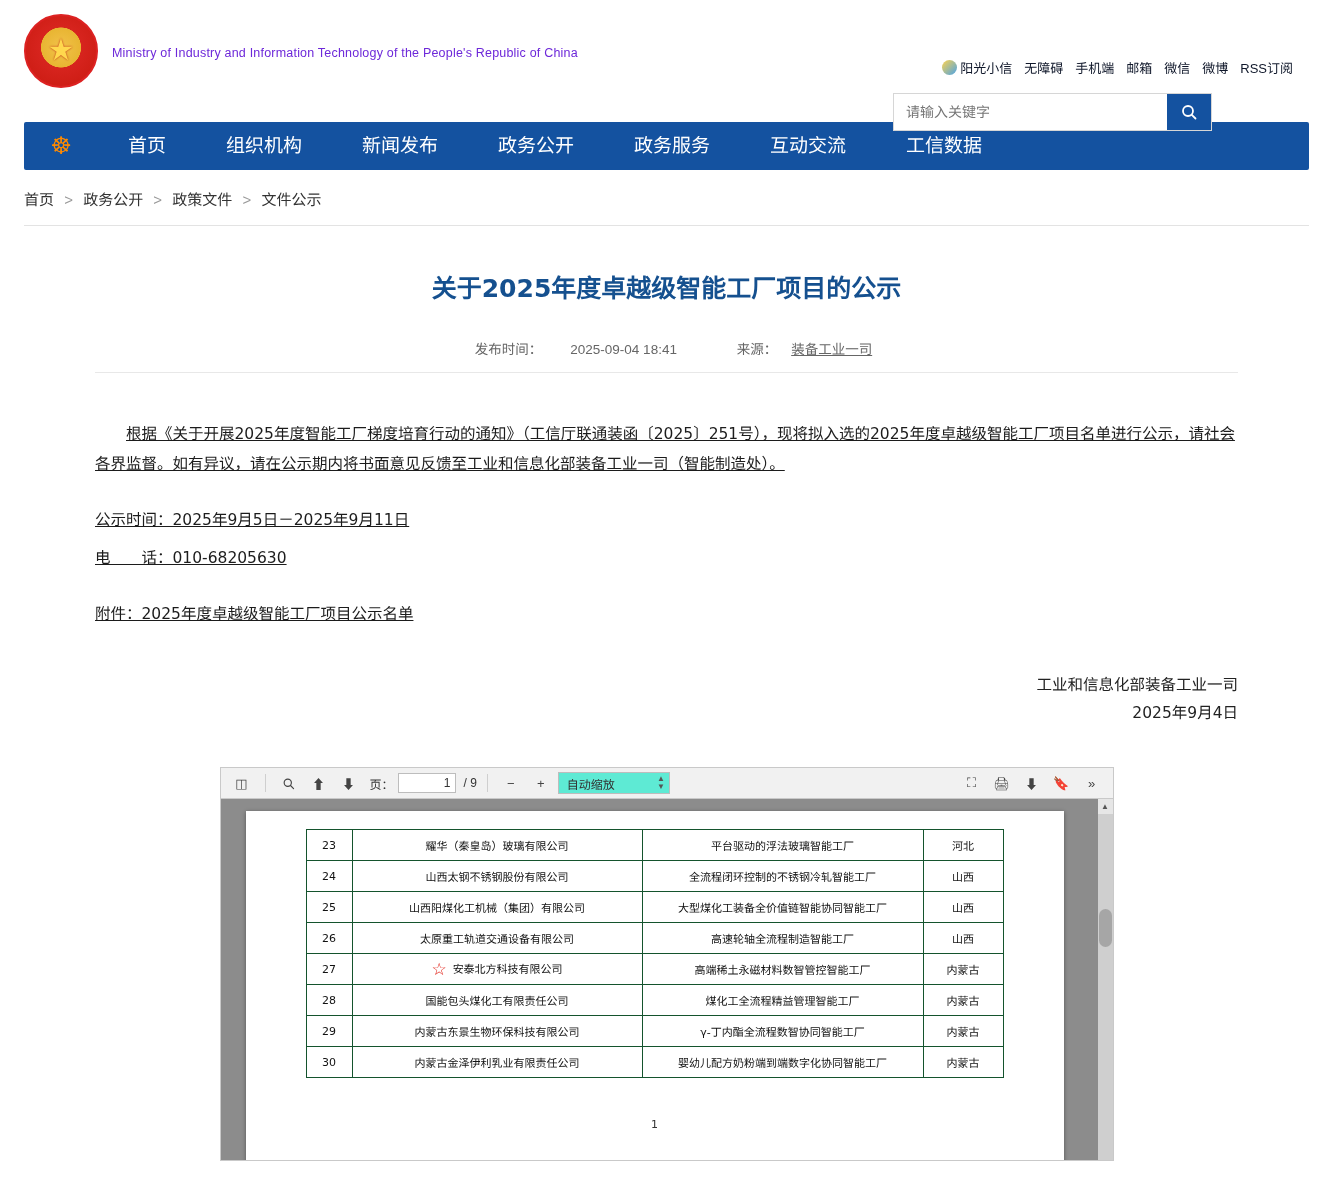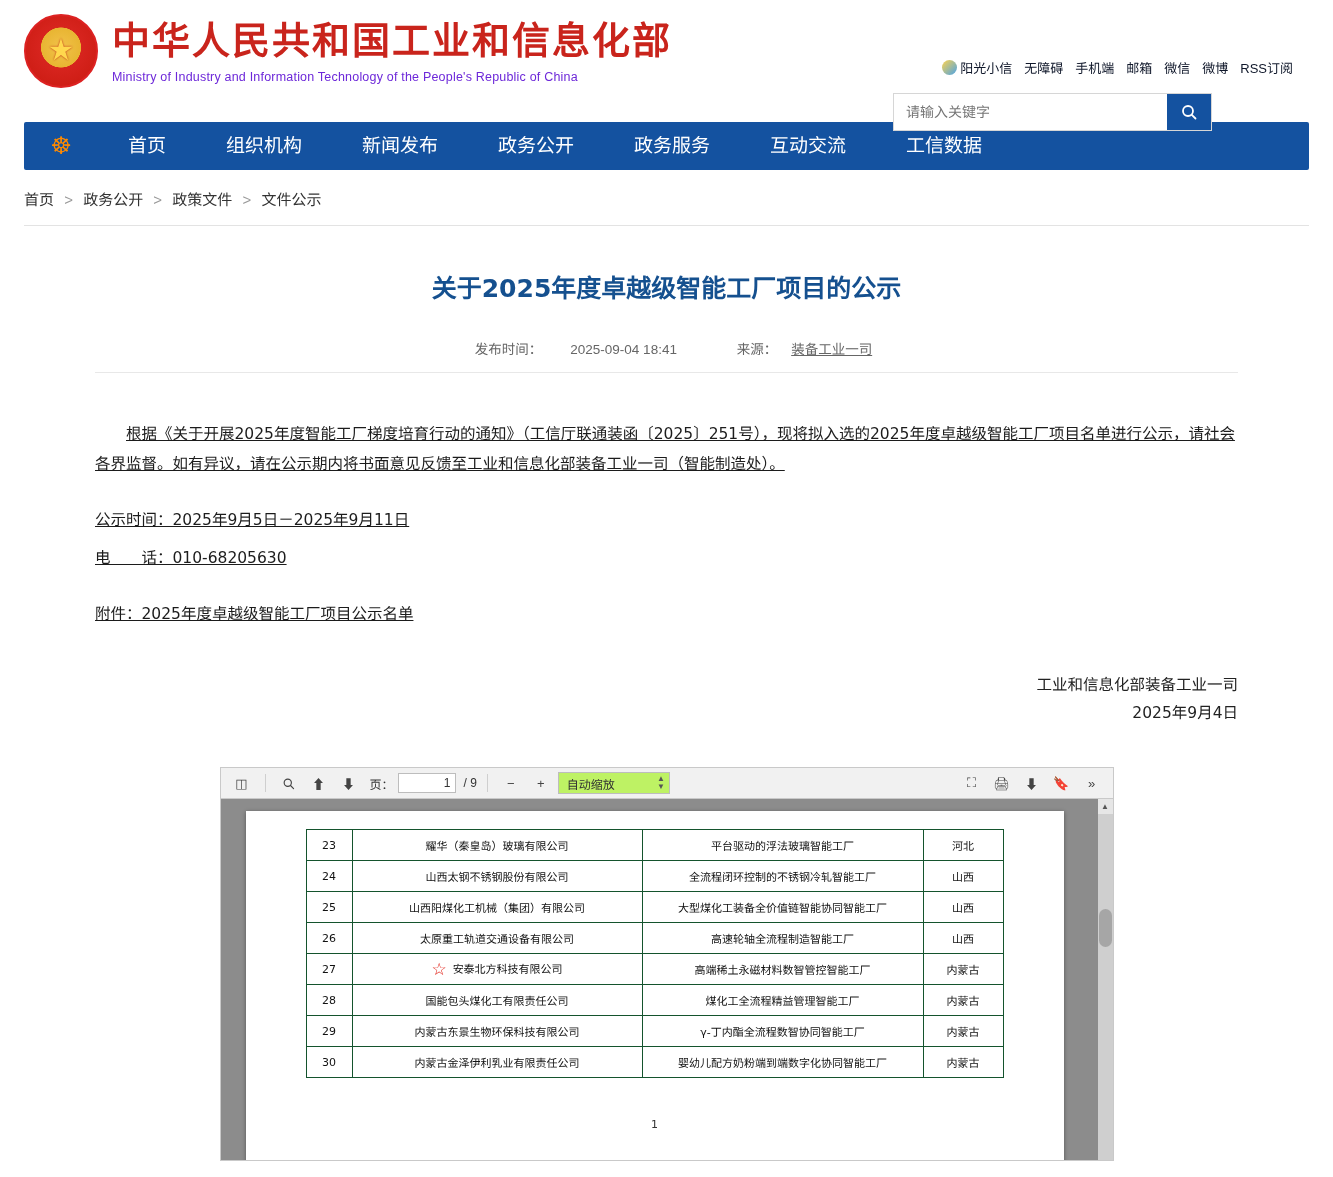--- a/index.html
+++ b/index.html
@@ -205,21 +205,21 @@
     padding: 0 4px;
     font-size: 12px;
     color: #333;
     font-family: "Liberation Sans", sans-serif;
   }
   .page-total { font-size: 12px; color: #333; margin-left: 4px; }
   .zoom-select {
     height: 22px;
     min-width: 112px;
     border: 1px solid #bdbdbd;
-    background: #bef264;
+    background: #5eead4;
     font-size: 12px;
     color: #333;
     display: flex; align-items: center; justify-content: space-between;
     padding: 0 4px 0 8px;
     cursor: pointer;
   }
   .zoom-select .arrows { font-size: 8px; line-height: 8px; color: #555; }
   .spacer { flex: 1; }
 
   .pdf-body {
@@ -290,21 +290,20 @@
     border-radius: 7px;
   }
 </style>
 </head>
 <body>
 
 <div class="site-header">
   <div class="brand">
     <div class="emblem"></div>
     <div class="brand-text">
-      <div class="cn">中华人民共和国工业和信息化部</div>
       <div class="en">Ministry of Industry and Information Technology of the People's Republic of China</div>
     </div>
   </div>
 
   <div class="header-right">
     <div class="toplinks">
       <a href="#"><span class="sun-icon"></span><span>阳光小信</span></a>
       <a href="#">无障碍</a>
       <a href="#">手机端</a>
       <a href="#">邮箱</a>

